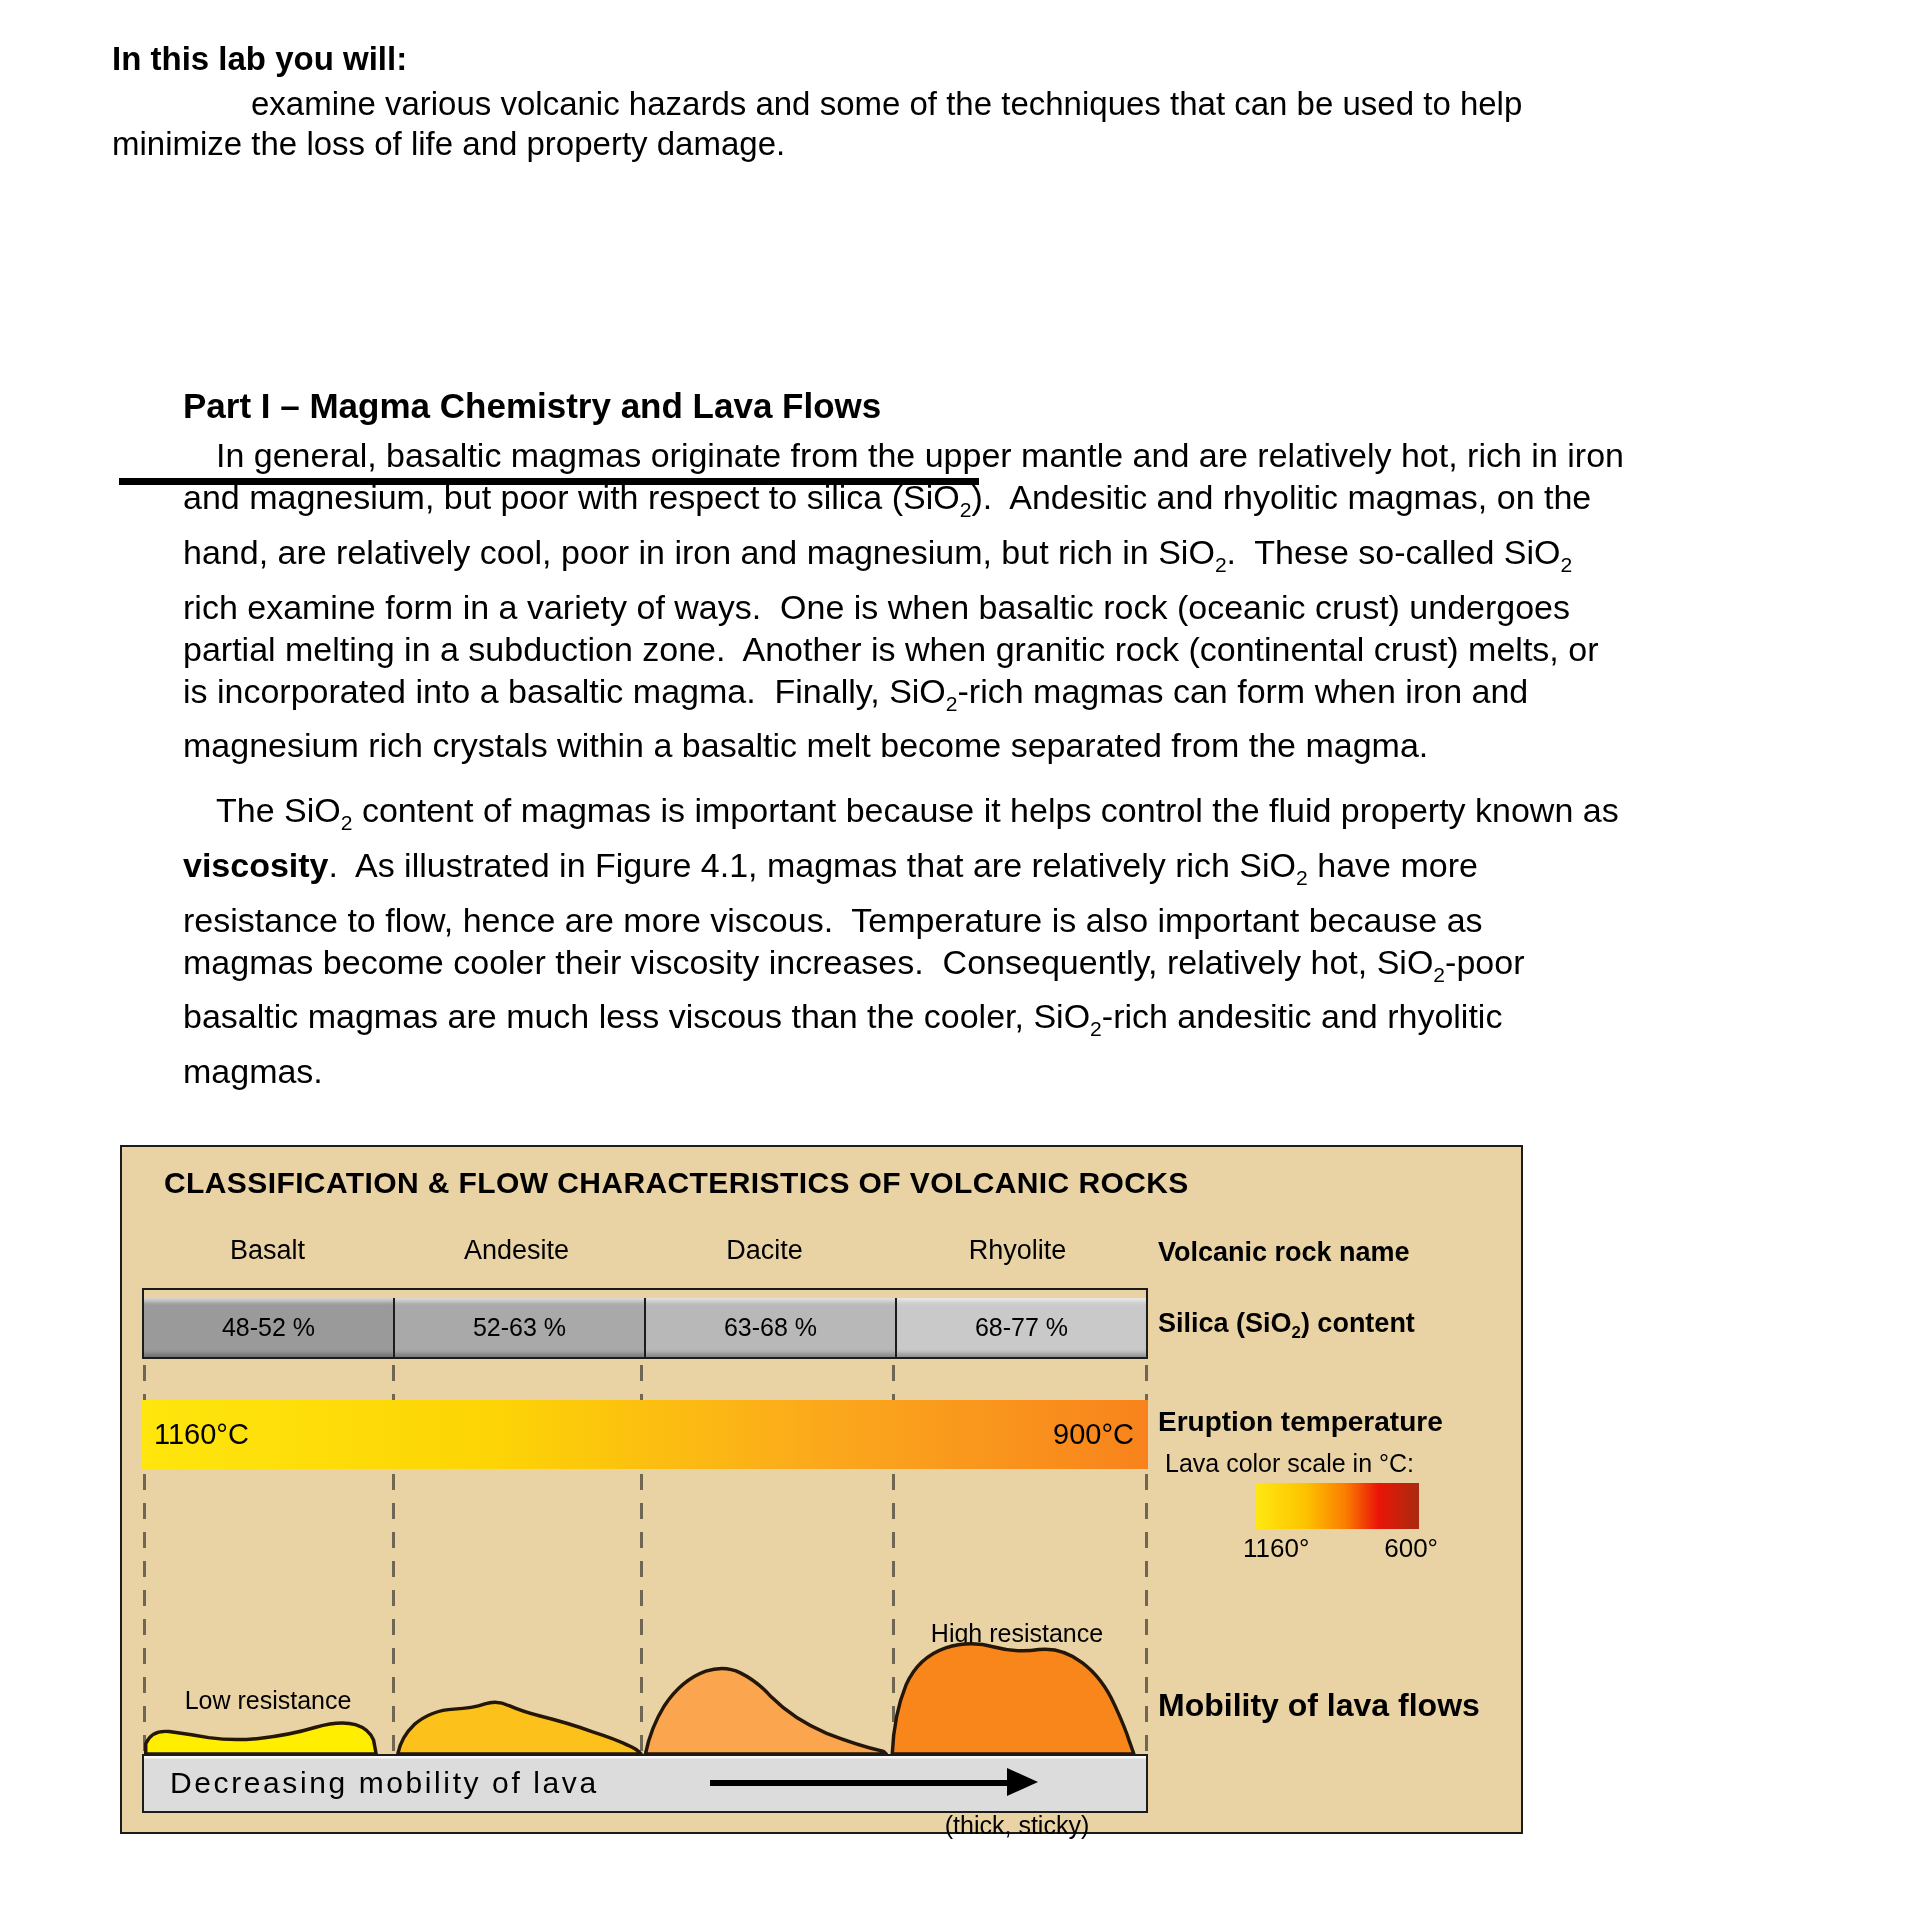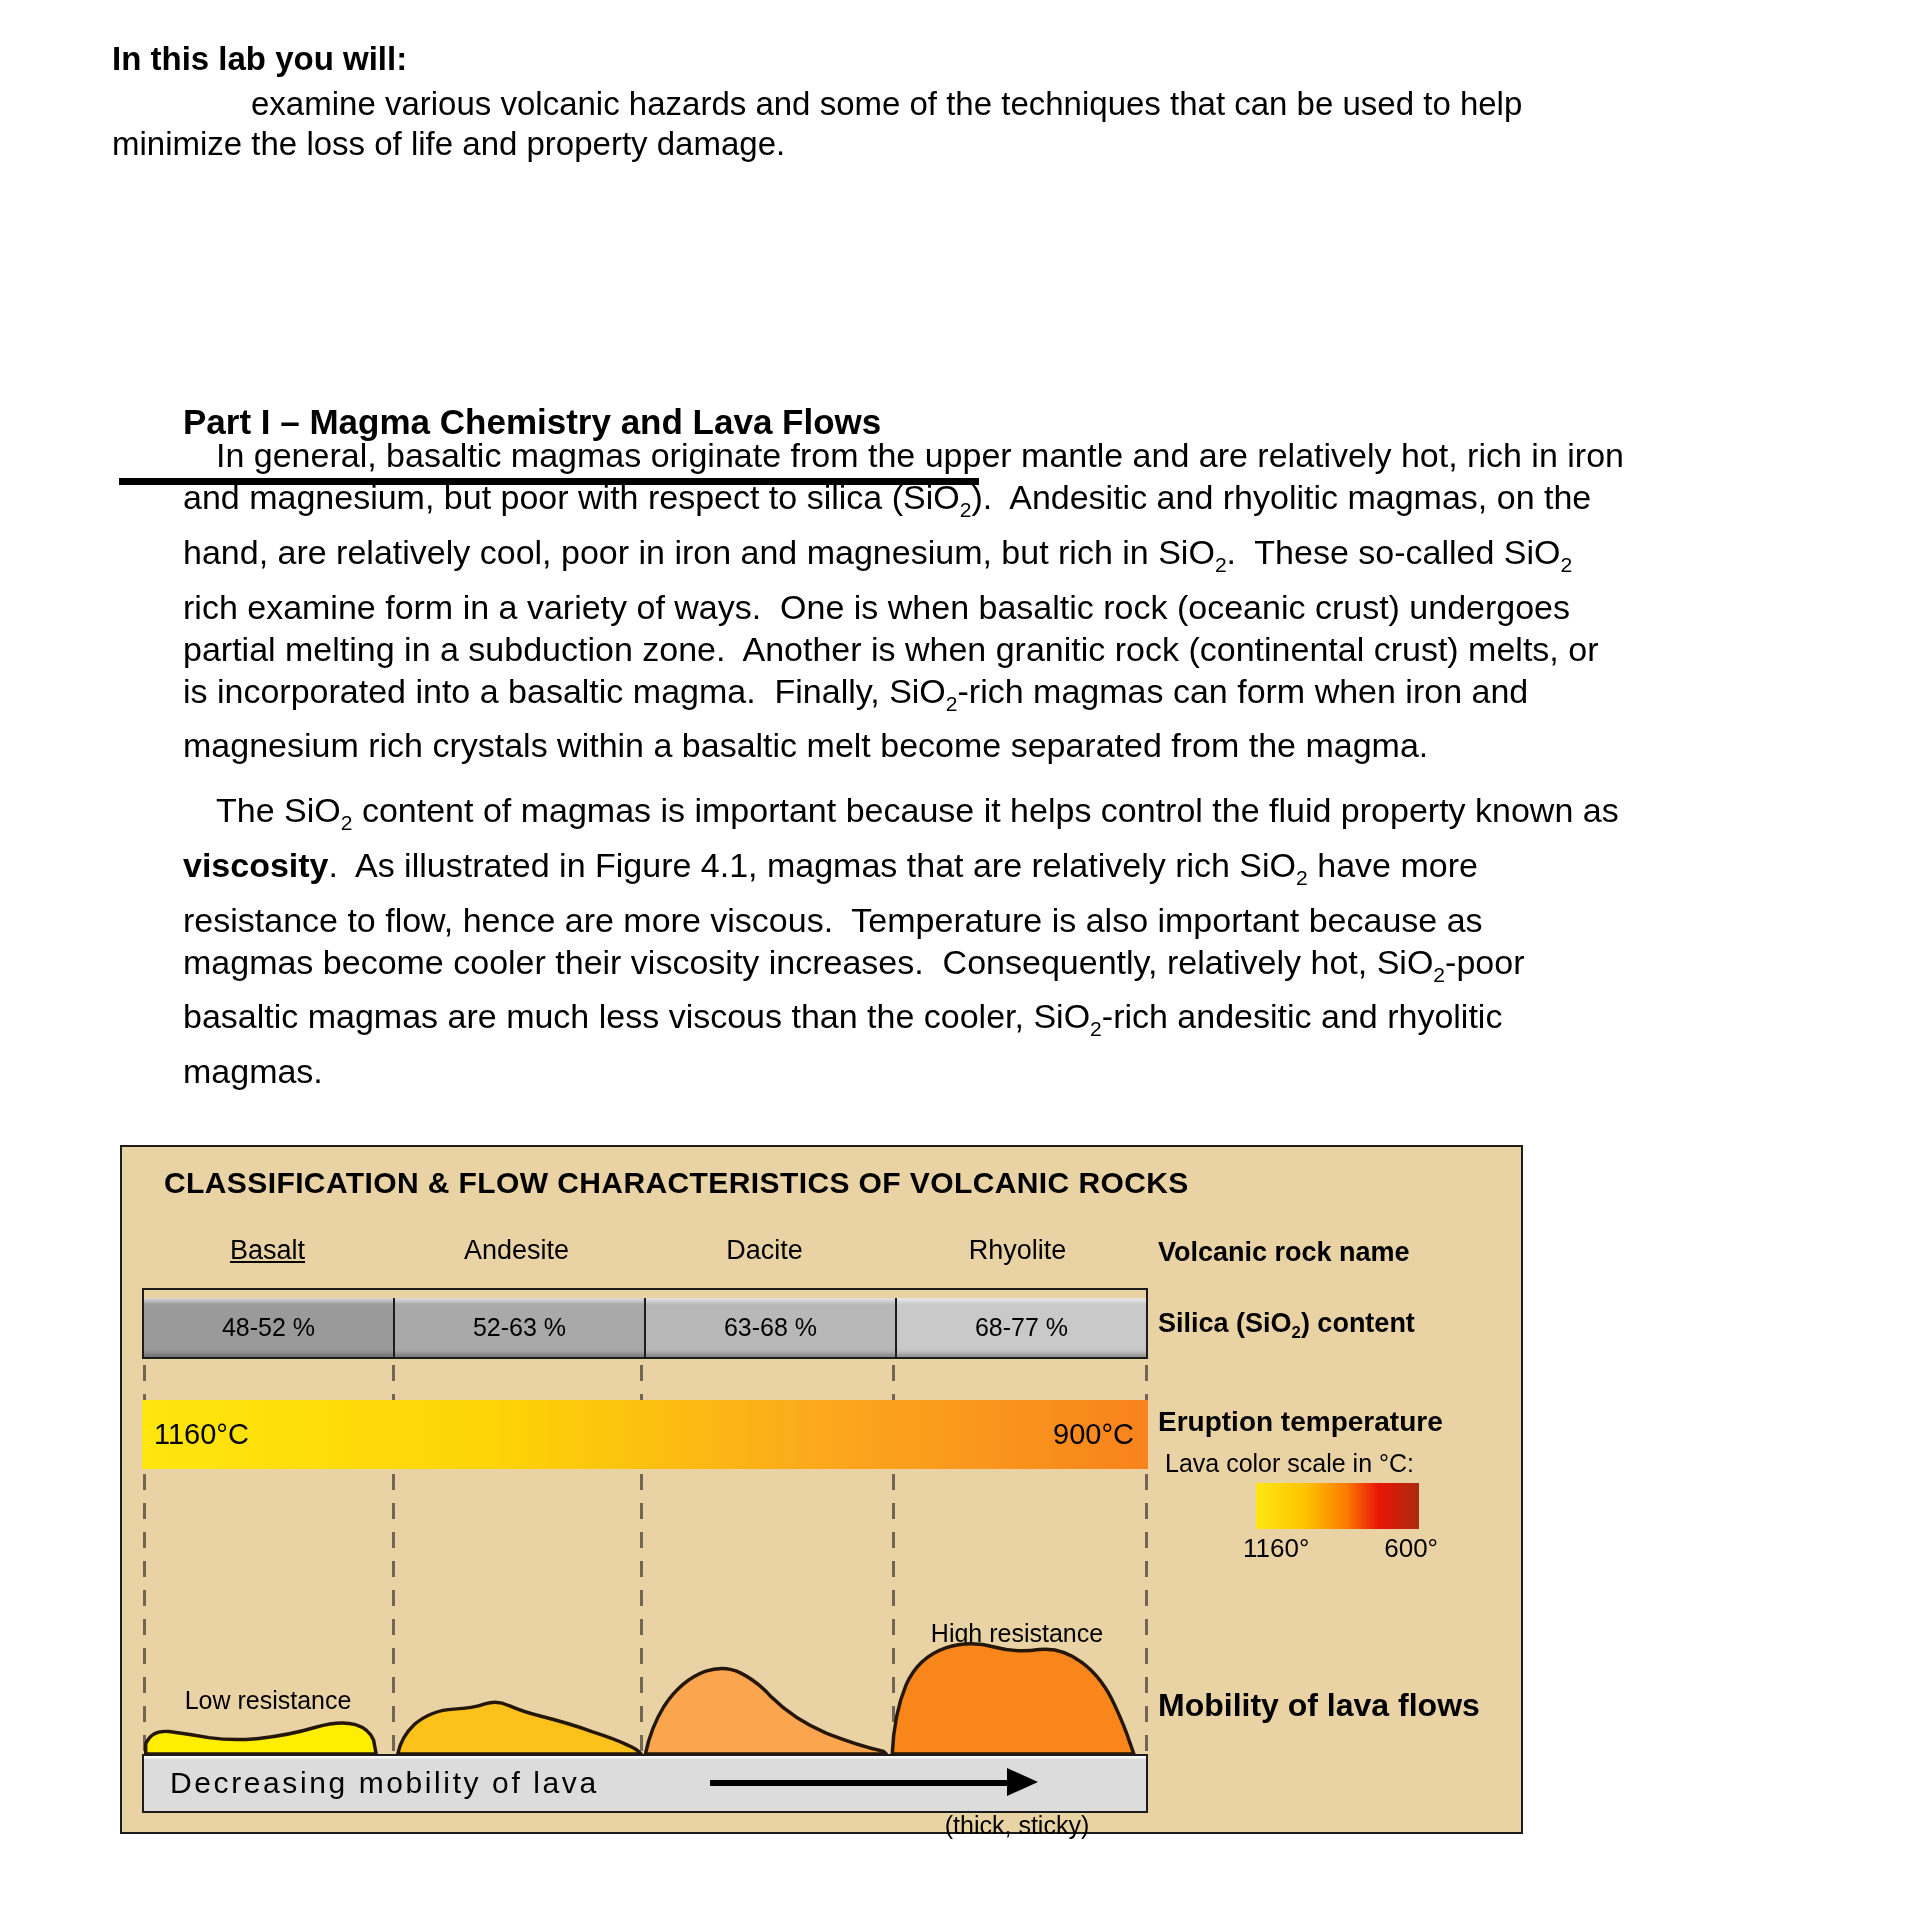--- a/index.html
+++ b/index.html
@@ -82,21 +82,21 @@
 </style>
 </head>
 <body>
 
 <div class="page">
 
   <div class="abs intro-line" style="left:112px; top:38px; font-weight:700;">In this lab you will:</div>
   <div class="abs intro-line" style="left:251px; top:83px;">examine various volcanic hazards and some of the techniques that can be used to help</div>
   <div class="abs intro-line" style="left:112px; top:123px;">minimize the loss of life and property damage.</div>
 
-  <div class="abs part-heading" style="left:183px; top:402px;">Part I – Magma Chemistry and Lava Flows</div>
+  <div class="abs part-heading" style="left:183px; top:386px;">Part I – Magma Chemistry and Lava Flows</div>
 
   <div class="abs" style="left:183px; top:434px;">
     <div class="pline" style="padding-left:33px;">In general, basaltic magmas originate from the upper mantle and are relatively hot, rich in iron</div>
     <div class="pline">and magnesium, but poor with respect to silica (SiO<sub>2</sub>).  Andesitic and rhyolitic magmas, on the</div>
     <div class="pline">hand, are relatively cool, poor in iron and magnesium, but rich in SiO<sub>2</sub>.  These so-called SiO<sub>2</sub></div>
     <div class="pline">rich examine form in a variety of ways.  One is when basaltic rock (oceanic crust) undergoes</div>
     <div class="pline">partial melting in a subduction zone.  Another is when granitic rock (continental crust) melts, or</div>
     <div class="pline">is incorporated into a basaltic magma.  Finally, SiO<sub>2</sub>-rich magmas can form when iron and</div>
     <div class="pline">magnesium rich crystals within a basaltic melt become separated from the magma.</div>
   </div>
@@ -113,21 +113,21 @@
   </div>
 
   <div class="abs caption" style="left:183px; top:1102px;">
     <span class="cap-label">Figure 4.1</span><span class="cap-credit"> (Courtesy US Geological Survey)</span>
   </div>
 
   <div class="figure-box">
 
     <div class="abs fig-title" style="left:42px; top:19px;">CLASSIFICATION &amp; FLOW CHARACTERISTICS OF VOLCANIC ROCKS</div>
 
-    <div class="abs rock-name" style="left:20px;  top:88px;text-decoration:underline;">Basalt</div>
+    <div class="abs rock-name" style="left:20px;  top:88px;">Basalt</div>
     <div class="abs rock-name" style="left:269px; top:88px;">Andesite</div>
     <div class="abs rock-name" style="left:517px; top:88px;">Dacite</div>
     <div class="abs rock-name" style="left:770px; top:88px;">Rhyolite</div>
     <div class="abs side-label" style="left:1036px; top:90px;">Volcanic rock name</div>
 
     <div class="abs silica-bar" style="left:20px; top:141px;">
       <div class="silica-cell" style="background-color:var(--cell1);">48-52 %</div>
       <div class="silica-cell" style="background-color:var(--cell2);">52-63 %</div>
       <div class="silica-cell" style="background-color:var(--cell3);">63-68 %</div>
       <div class="silica-cell" style="background-color:var(--cell4);">68-77 %</div>

